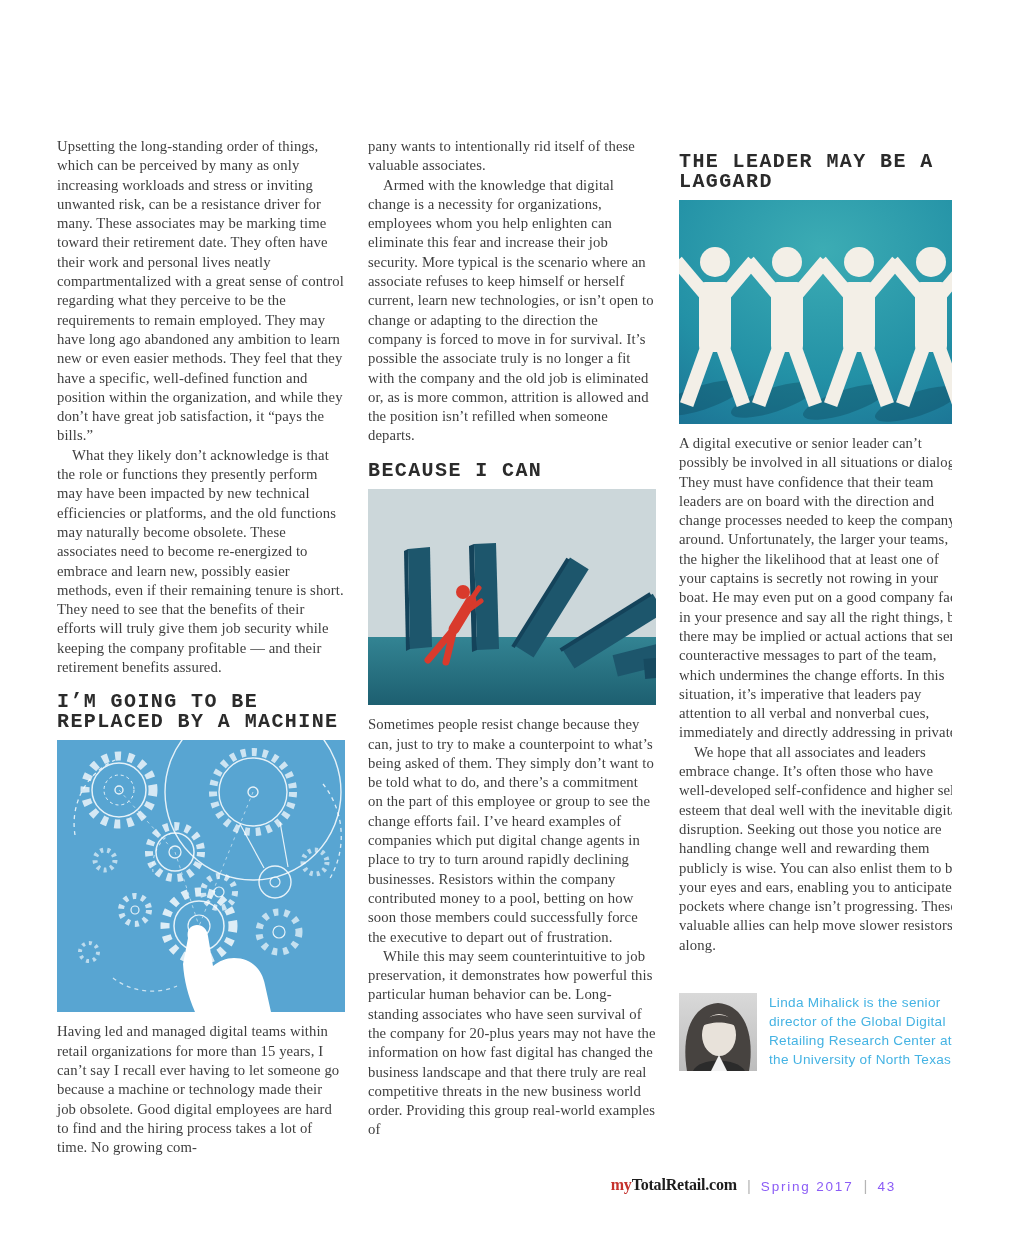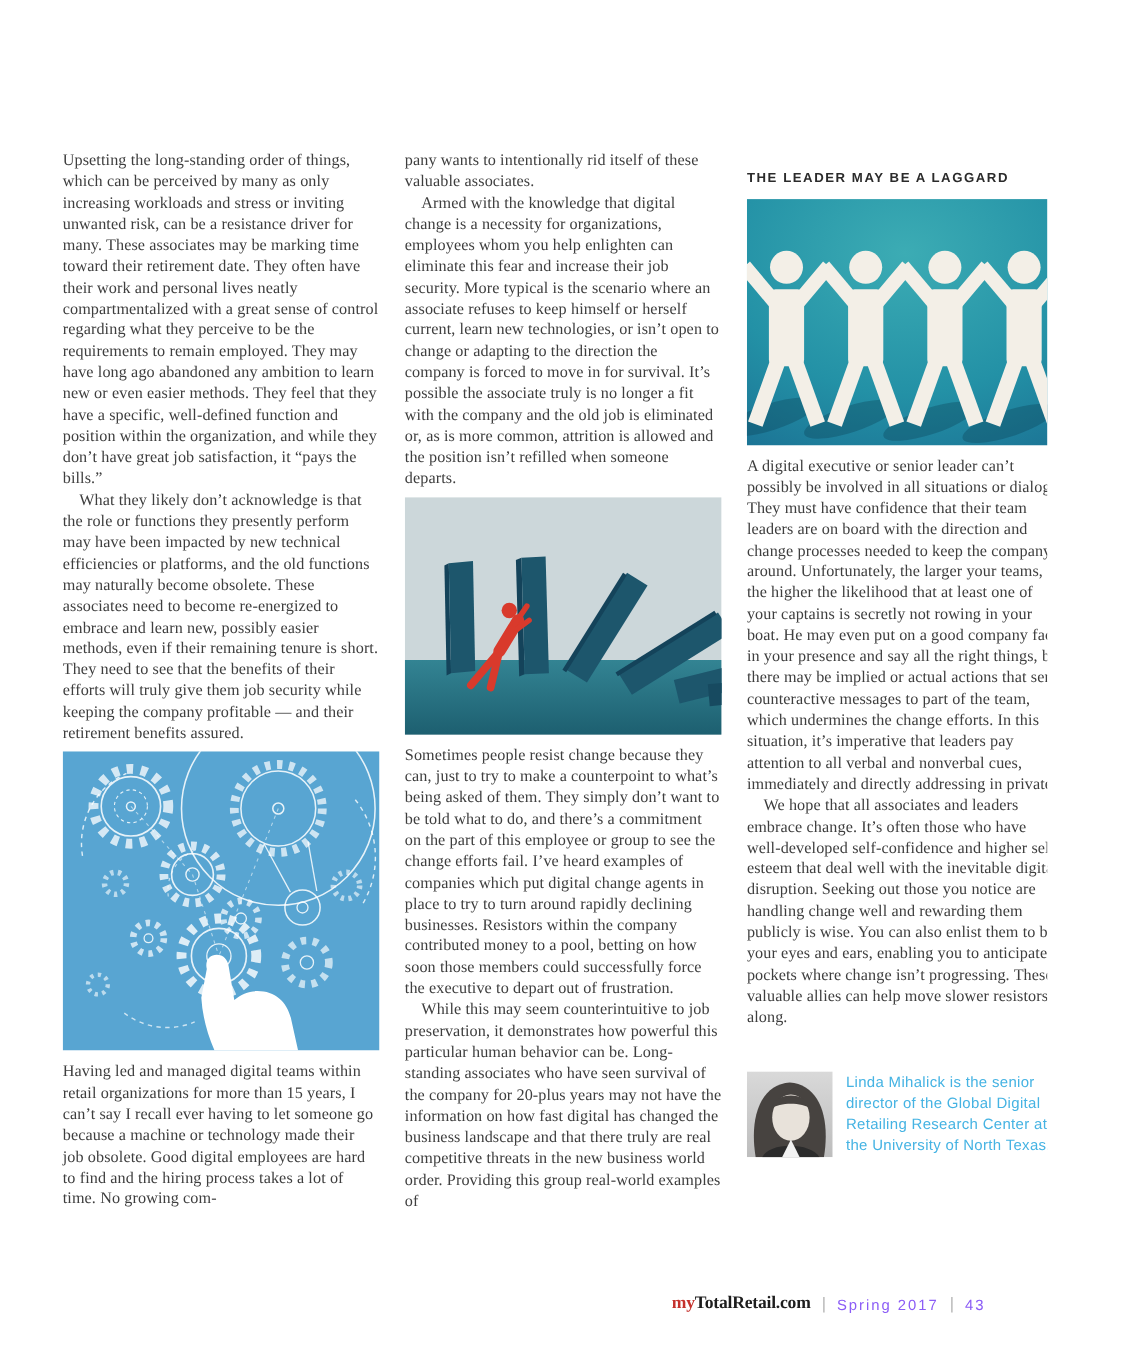--- a/index.html
+++ b/index.html
@@ -2,21 +2,21 @@
 <html><head>
 <meta charset="utf-8">
 <style>
   html,body{margin:0;padding:0;background:#ffffff;}
   .page{position:relative;width:952px;height:1237px;background:#ffffff;overflow:hidden;
         font-family:"Liberation Serif", serif;color:#3f3f3f;}
   .columns{position:absolute;left:57px;top:137px;width:911px;display:flex;gap:23px;}
   .col{width:288px;flex:0 0 288px;}
   .col p{margin:0;font-size:14.7px;line-height:19.3px;letter-spacing:0.1px;color:#3e3e3e;text-align:left;}
   .col p.indent{text-indent:15px;}
-  .col h2{font-family:Liberation Sans, sans-serif;font-weight:bold;font-size:12px;line-height:19.5px;
+  .col h2{font-family:Liberation Mono, monospace;font-weight:bold;font-size:20px;line-height:19.5px;
           letter-spacing:1.4px;color:#2b2b2b;margin:15px 0 9px 0;}
   figure{margin:6px 0 10px 0;}
   figure svg{display:block;}
   .bio{display:flex;gap:12px;margin-top:38px;}
   .bio-photo{flex:0 0 78px;height:78px;}
   .bio-text{font-family:"Liberation Sans", sans-serif;font-size:13.6px;line-height:19px;
             letter-spacing:0.3px;color:#45b3e3;width:198px;}
   .footer{position:absolute;right:56px;top:1176px;display:flex;align-items:flex-end;gap:10px;white-space:nowrap;}
   .brand{font-family:"Liberation Serif", serif;font-weight:bold;font-size:16px;color:#1d1d1d;letter-spacing:-0.2px;}
   .brand .my{color:#c5322d;}
@@ -27,20 +27,21 @@
 </head>
 <body>
 
 <div class="page">
 
   <div class="columns">
 
     <div class="col">
       <p>Upsetting the long-standing order of things, which can be perceived by many as only increasing workloads and stress or inviting unwanted risk, can be a resistance driver for many. These associates may be marking time toward their retirement date. They often have their work and personal lives neatly compartmentalized with a great sense of control regarding what they perceive to be the requirements to remain employed. They may have long ago abandoned any ambition to learn new or even easier methods. They feel that they have a specific, well-defined function and position within the organization, and while they don’t have great job satisfaction, it “pays the bills.”</p>
       <p class="indent">What they likely don’t acknowledge is that the role or functions they presently perform may have been impacted by new technical efficiencies or platforms, and the old functions may naturally become obsolete. These associates need to become re-energized to embrace and learn new, possibly easier methods, even if their remaining tenure is short. They need to see that the benefits of their efforts will truly give them job security while keeping the company profitable — and their retirement benefits assured.</p>
+      <h2>I’M GOING TO BE REPLACED BY A MACHINE</h2>
       <figure aria-label="blue gears machine illustration with pointing hand">
         <svg width="288" height="272" viewBox="0 0 288 272" xmlns="http://www.w3.org/2000/svg">
           <rect width="288" height="272" fill="#58a5d2"></rect>
           <g fill="none" stroke="#ffffff" stroke-opacity="0.85">
 
             <circle cx="196" cy="52" r="88" stroke-width="1.4"></circle>
             <circle cx="196" cy="52" r="34" stroke-width="1.4"></circle>
             <circle cx="196" cy="52" r="40" stroke-width="8" stroke-dasharray="5 6" stroke-opacity="0.7"></circle>
             <circle cx="196" cy="52" r="5" stroke-width="1.4"></circle>
             <line x1="183" y1="84" x2="207" y2="128" stroke-width="1.2"></line>
@@ -82,20 +83,21 @@
 
           <path d="M131,198 c-2,-8 3,-13 9,-13 c6,0 10,4 11,11 l5,30 c6,-5 13,-8 21,-8 c17,0 28,11 31,27 l6,27 l-76,0 c-7,-16 -11,-32 -12,-48 z" fill="#ffffff"></path>
         </svg>
       </figure>
       <p>Having led and managed digital teams within retail organizations for more than 15 years, I can’t say I recall ever having to let someone go because a machine or technology made their job obsolete. Good digital employees are hard to find and the hiring process takes a lot of time. No growing com-</p>
     </div>
 
     <div class="col">
       <p>pany wants to intentionally rid itself of these valuable associates.</p>
       <p class="indent">Armed with the knowledge that digital change is a necessity for organizations, employees whom you help enlighten can eliminate this fear and increase their job security. More typical is the scenario where an associate refuses to keep himself or herself current, learn new technologies, or isn’t open to change or adapting to the direction the company is forced to move in for survival. It’s possible the associate truly is no longer a fit with the company and the old job is eliminated or, as is more common, attrition is allowed and the position isn’t refilled when someone departs.</p>
+      <h2>BECAUSE I CAN</h2>
       <figure aria-label="person in red pushing against falling dominoes illustration">
         <svg width="288" height="216" viewBox="0 0 288 216" xmlns="http://www.w3.org/2000/svg">
           <defs>
             <linearGradient id="gGround" x1="0" y1="0" x2="0" y2="1">
               <stop offset="0" stop-color="#338493"></stop>
                 <stop offset="1" stop-color="#1d5f70"></stop>
             </linearGradient>
           </defs>
           <rect width="288" height="216" fill="#ccd7da"></rect>
           <rect y="148" width="288" height="68" fill="url(#gGround)"></rect>

